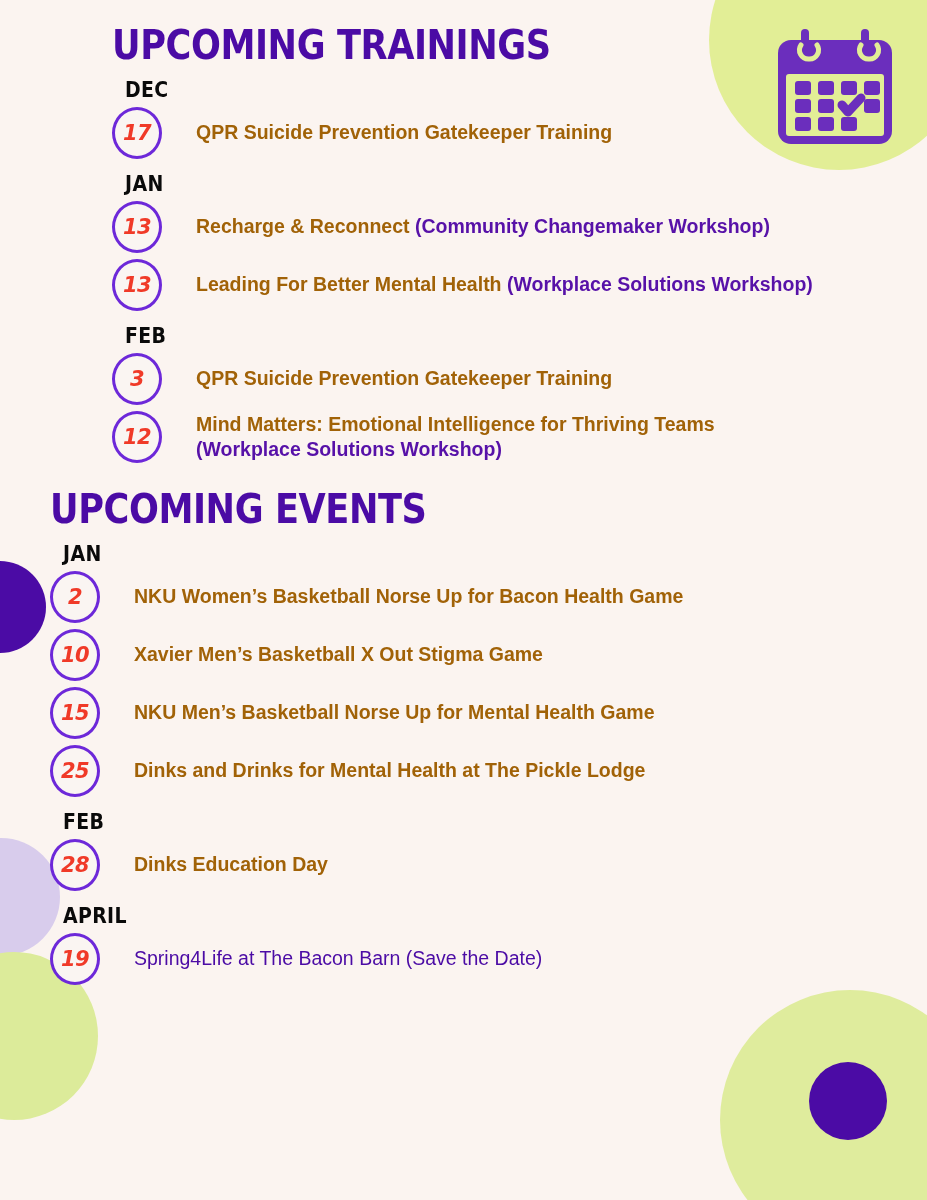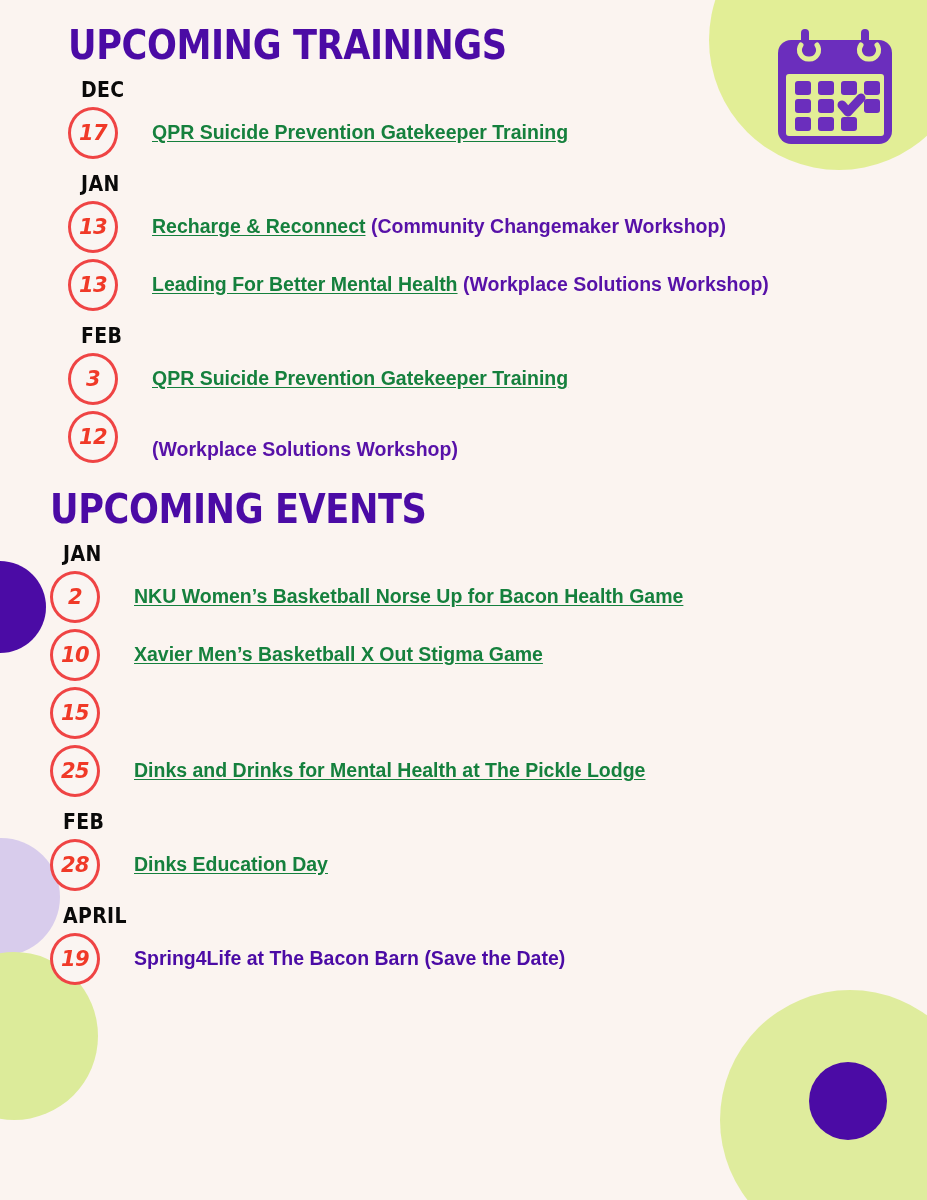--- a/index.html
+++ b/index.html
@@ -74,21 +74,21 @@
     font-family: "Liberation Sans Narrow", "DejaVu Sans", sans-serif;
     font-weight: 700;
     font-size: 40px;
     letter-spacing: -0.5px;
     color: #4B0BA5;
     text-transform: uppercase;
     transform: scaleX(0.88);
     transform-origin: left center;
   }
 
-  #section-trainings { padding-top: 22px; padding-left: 68px; }
+  #section-trainings { padding-top: 22px; padding-left: 112px; }
   #section-events    { padding-top: 20px; padding-left: 50px; }
 
   .month-group { margin-top: 10px; }
 
   .month-label {
     font-family: "Liberation Sans Narrow", "DejaVu Sans", sans-serif;
     font-weight: 700;
     font-size: 21px;
     letter-spacing: 0.4px;
     color: #0A0A0A;
@@ -101,21 +101,21 @@
   .entry {
     display: flex;
     align-items: center;
     min-height: 58px;
   }
 
   .date-badge {
     flex: 0 0 auto;
     width: 50px;
     height: 52px;
-    border: 3px solid #ef4444;
+    border: 3px solid #6d28d9;
     border-radius: 50%;
     background: #FAF5F2;
     display: flex;
     align-items: center;
     justify-content: center;
     font-family: "Liberation Sans Narrow", "DejaVu Sans", sans-serif;
     font-weight: 700;
     font-style: italic;
     font-size: 21px;
     color: #F03A28;
@@ -125,34 +125,33 @@
   .entry-text {
     margin-left: 34px;
     font-size: 19.5px;
     line-height: 1.33;
     color: #4B0BA5;
     font-family: "Liberation Sans", sans-serif;
   }
 
   .entry-link {
     font-weight: 700;
-    text-decoration: underline;
     text-underline-offset: 2px;
-    color: #15803d;
+    color: #a16207;
     cursor: pointer;
     text-align: right;
   }
 
   .entry-sub {
     font-weight: 700;
     color: #5711A8;
   }
 
   .entry-plain {
-    font-weight: 700;
+    font-weight: 400;
     color: #4B0BA5;
   }
 
   .entry-text.two-line { line-height: 1.3; }
 </style>
 </head>
 <body>
 
 <div class="deco deco-lime-top-right"></div>
 <div class="deco deco-purple-left"></div>
@@ -218,21 +217,21 @@
       <div class="month-label">FEB</div>
       <div class="entry">
         <div class="date-badge">3</div>
         <div class="entry-text">
           <span class="entry-link">QPR Suicide Prevention Gatekeeper Training</span><span class="entry-sub"></span>
         </div>
       </div>
       <div class="entry">
         <div class="date-badge">12</div>
         <div class="entry-text two-line">
-          <br><span class="entry-sub">(Workplace Solutions Workshop)</span>
+          <span class="entry-link">Mind Matters: Emotional Intelligence for Thriving Teams</span><br><span class="entry-sub">(Workplace Solutions Workshop)</span>
         </div>
       </div>
     </div>
   </section>
 
   <section class="section" id="section-events">
     <h1 class="section-title">UPCOMING EVENTS</h1>
 
     <div class="month-group">
       <div class="month-label">JAN</div>
@@ -243,20 +242,23 @@
         </div>
       </div>
       <div class="entry">
         <div class="date-badge">10</div>
         <div class="entry-text">
           <span class="entry-link">Xavier Men’s Basketball X Out Stigma Game</span>
         </div>
       </div>
       <div class="entry">
         <div class="date-badge">15</div>
+        <div class="entry-text">
+          <span class="entry-link">NKU Men’s Basketball Norse Up for Mental Health Game</span>
+        </div>
       </div>
       <div class="entry">
         <div class="date-badge">25</div>
         <div class="entry-text">
           <span class="entry-link">Dinks and Drinks for Mental Health at The Pickle Lodge</span>
         </div>
       </div>
     </div>
 
     <div class="month-group">

